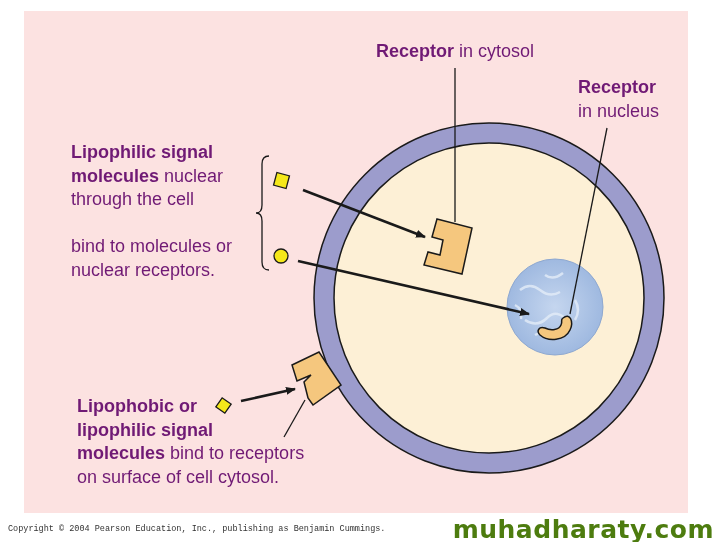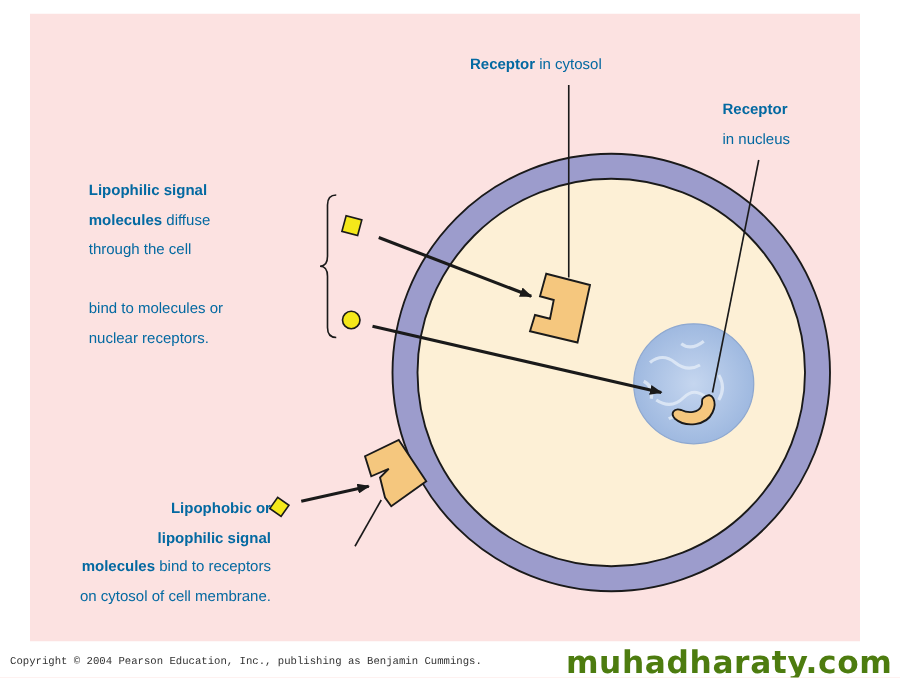--- a/index.html
+++ b/index.html
@@ -6,21 +6,21 @@
   body {
     width: 720px; height: 542px; background: #ffffff; position: relative; overflow: hidden;
     font-family: "Liberation Sans", sans-serif;
   }
   #panel {
     position: absolute; left: 24px; top: 11px; width: 664px; height: 502px;
     background: #fce2e1;
   }
   #diagram { position: absolute; left: 0; top: 0; width: 720px; height: 542px; }
   .lbl {
-    position: absolute; color: #0369a1; font-size: 12px; line-height: 23.5px;
+    position: absolute; color: #701a75; font-size: 18px; line-height: 23.5px;
     font-family: "Liberation Sans", sans-serif;
   }
   .lbl b { font-weight: bold; }
   #copyright {
     position: absolute; left: 8px; top: 524px; font-size: 8.5px; color: #333;
     font-family: Liberation Mono, monospace;
   }
   #watermark {
     position: absolute; right: 6px; top: 515px; font-size: 25px; font-weight: bold;
     color: #4d7c0f; font-family: "DejaVu Sans", sans-serif; letter-spacing: 0.5px;
@@ -76,28 +76,28 @@
   <b>Receptor</b><span> in cytosol</span>
 </div>
 
 <div class="lbl" style="left:578px; top:76px;">
   <b>Receptor</b><br>
   <span>in nucleus</span>
 </div>
 
 <div class="lbl" style="left:71px; top:141px;">
   <b>Lipophilic signal</b><br>
-  <b>molecules</b><span> diffuse</span><br>
+  <b>molecules</b><span> nuclear</span><br>
   <span>through the cell</span><br>
   <br>
   <span>bind to molecules or</span><br>
   <span>nuclear receptors.</span>
 </div>
 
-<div class="lbl" style="left:64px; top:395px;text-align:right;">
+<div class="lbl" style="left:77px; top:395px;">
   <b>Lipophobic or</b><br>
   <b>lipophilic signal</b><br>
   <b>molecules</b><span> bind to receptors</span><br>
-  <span>on cytosol of cell membrane.</span>
+  <span>on surface of cell cytosol.</span>
 </div>
 
 <div id="copyright">Copyright © 2004 Pearson Education, Inc., publishing as Benjamin Cummings.</div>
 <div id="watermark">muhadharaty.com</div>
 
 </body></html>

